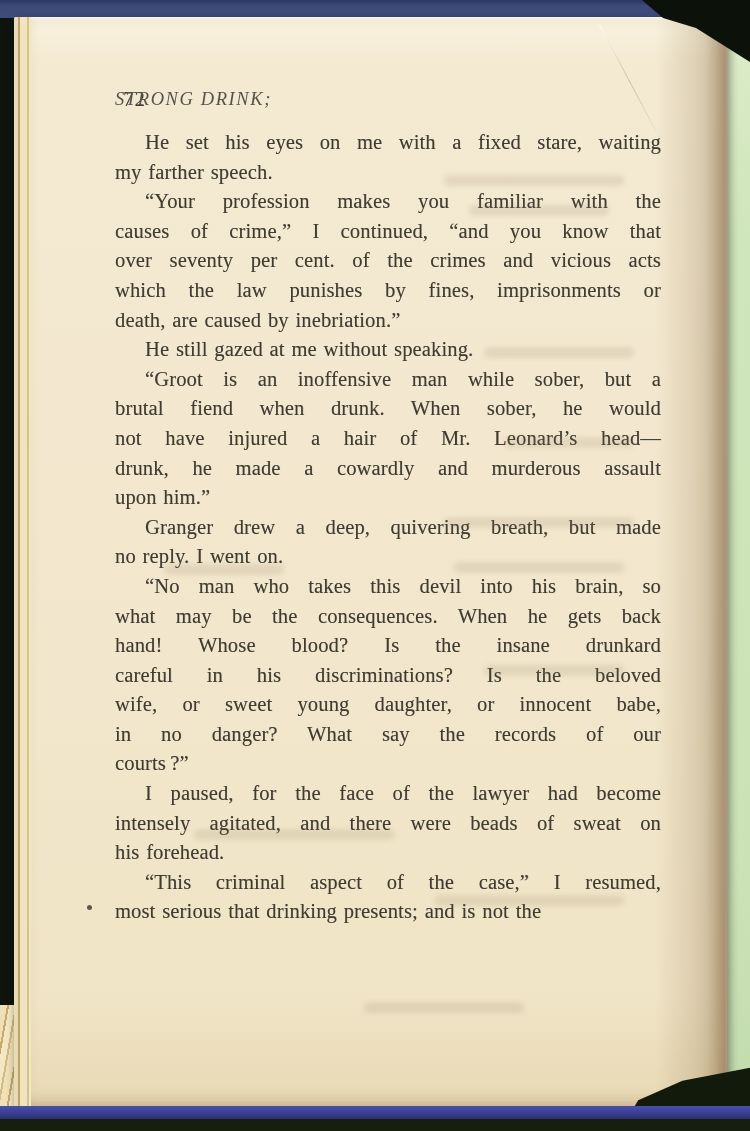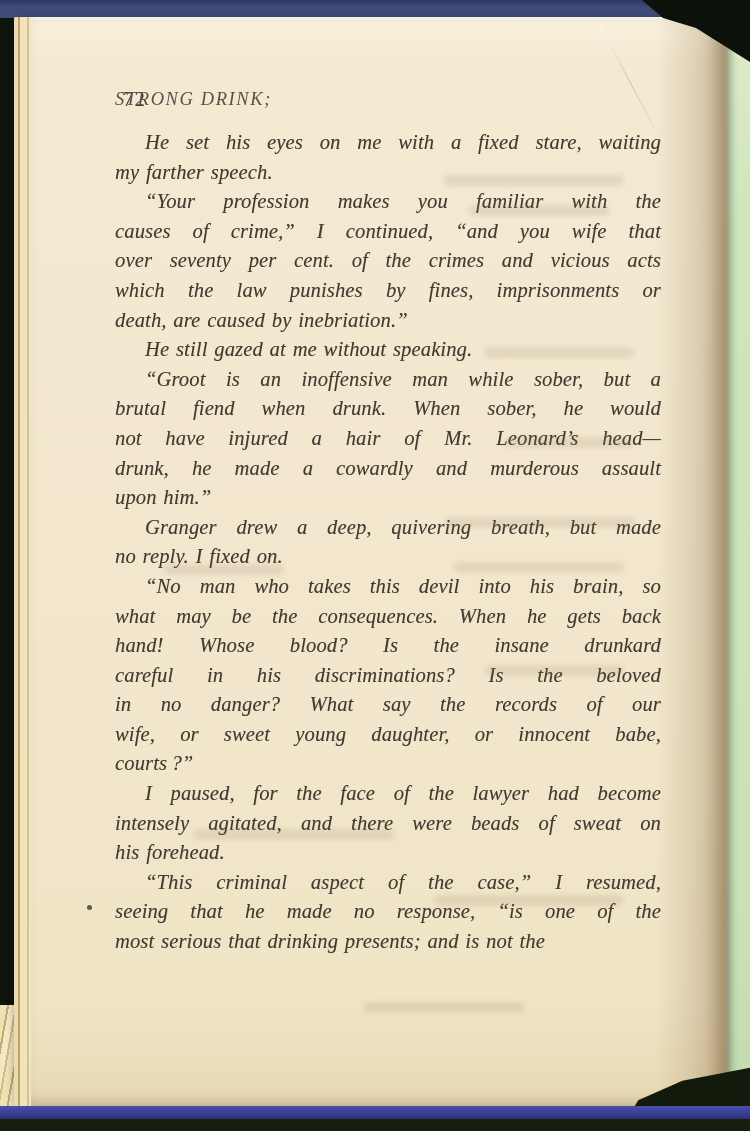--- a/index.html
+++ b/index.html
@@ -107,21 +107,20 @@
   .running-title {
     position: absolute; left: 0; right: 0; top: 2px; text-align: left;
     font-style: italic; font-size: 18.5px; letter-spacing: 1.6px;
     color: #56524a;
   }
   .bodytext {
     margin-top: 7px;
     font-size: 20.5px; line-height: 29.6px;
     letter-spacing: 0.15px; word-spacing: 1.5px;
     text-shadow: 0.3px 0.3px 0.5px rgba(63,59,49,0.35);
-    font-style: italic;
   }
   .para { margin: 0; }
   .tline { text-align: justify; text-align-last: justify; }
   .tline.last { text-align-last: left; }
   .tline.first { text-indent: 30px; }
 
   .ink-dot {
     position: absolute; left: 73px; top: 888px; width: 5px; height: 5px;
     border-radius: 50%; background: #46413a; opacity: 0.85;
   }
@@ -145,56 +144,55 @@
         <span class="pagenum">72</span>
         <span class="running-title">STRONG DRINK;</span>
       </div>
       <div class="bodytext">
           <div class="para">
             <div class="tline first">He set his eyes on me with a fixed stare, waiting</div>
             <div class="tline last">my farther speech.</div>
           </div>
           <div class="para">
             <div class="tline first">“Your profession makes you familiar with the</div>
-            <div class="tline">causes of crime,” I continued, “and you wife that</div>
+            <div class="tline">causes of crime,” I continued, “and you know that</div>
             <div class="tline">over seventy per cent. of the crimes and vicious acts</div>
             <div class="tline">which the law punishes by fines, imprisonments or</div>
             <div class="tline last">death, are caused by inebriation.”</div>
           </div>
           <div class="para">
             <div class="tline first last">He still gazed at me without speaking.</div>
           </div>
           <div class="para">
             <div class="tline first">“Groot is an inoffensive man while sober, but a</div>
             <div class="tline">brutal fiend when drunk.  When sober, he would</div>
             <div class="tline">not have injured a hair of Mr. Leonard’s head—</div>
             <div class="tline">drunk, he made a cowardly and murderous assault</div>
             <div class="tline last">upon him.”</div>
           </div>
           <div class="para">
             <div class="tline first">Granger drew a deep, quivering breath, but made</div>
-            <div class="tline last">no reply.  I fixed on.</div>
+            <div class="tline last">no reply.  I went on.</div>
           </div>
           <div class="para">
             <div class="tline first">“No man who takes this devil into his brain, so</div>
             <div class="tline">what may be the consequences.  When he gets back</div>
             <div class="tline">hand!  Whose blood?  Is the insane drunkard</div>
             <div class="tline">careful in his discriminations?  Is the beloved</div>
+            <div class="tline">wife, or sweet young daughter, or innocent babe,</div>
             <div class="tline">in no danger?  What say the records of our</div>
-            <div class="tline">wife, or sweet young daughter, or innocent babe,</div>
             <div class="tline last">courts ?”</div>
           </div>
           <div class="para">
             <div class="tline first">I paused, for the face of the lawyer had become</div>
             <div class="tline">intensely agitated, and there were beads of sweat on</div>
             <div class="tline last">his forehead.</div>
           </div>
           <div class="para">
             <div class="tline first">“This criminal aspect of the case,” I resumed,</div>
-            <div class="tline">seeing that he made no response, “is one of the</div>
             <div class="tline last">most serious that drinking presents; and is not the</div>
           </div>
         </div>
     </div>
   <div class="ghost" style="left: 430px; top: 158px; width: 180px;"></div>
       <div class="ghost" style="left: 455px; top: 188px; width: 140px;"></div>
       <div class="ghost" style="left: 470px; top: 330px; width: 150px;"></div>
       <div class="ghost" style="left: 490px; top: 420px; width: 130px;"></div>
       <div class="ghost" style="left: 430px; top: 500px; width: 190px;"></div>
       <div class="ghost" style="left: 440px; top: 545px; width: 170px;"></div>

